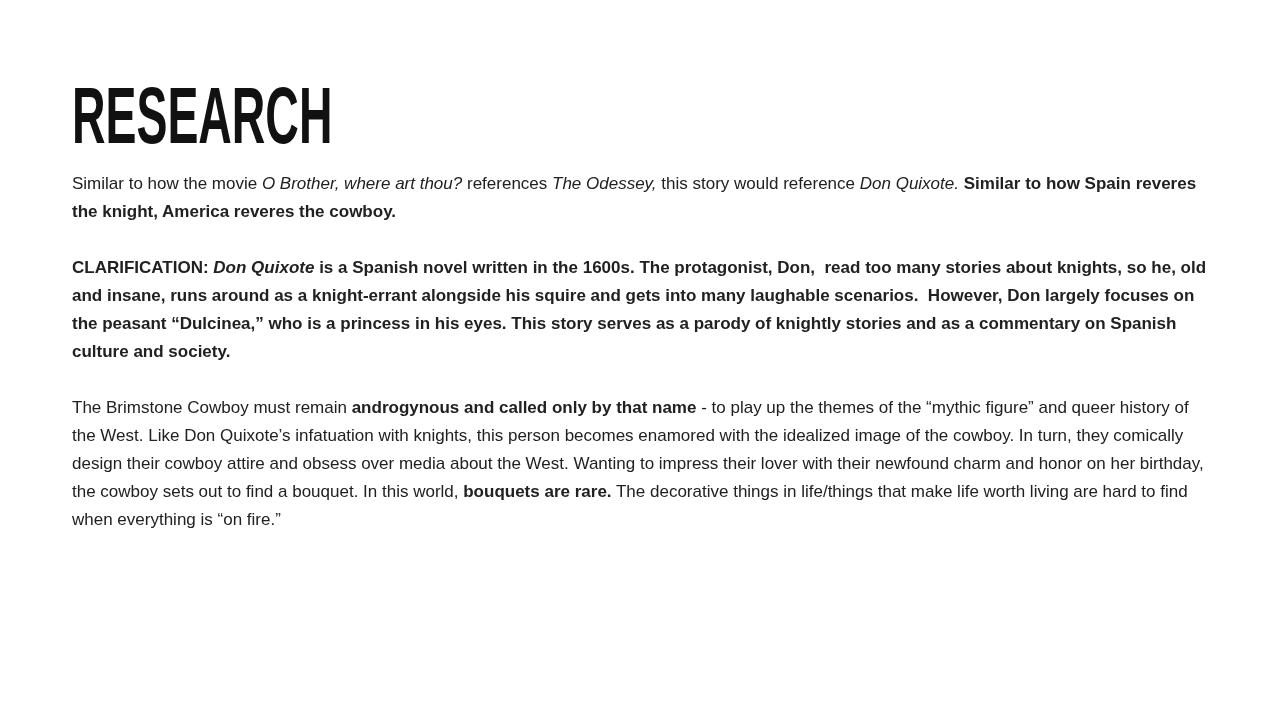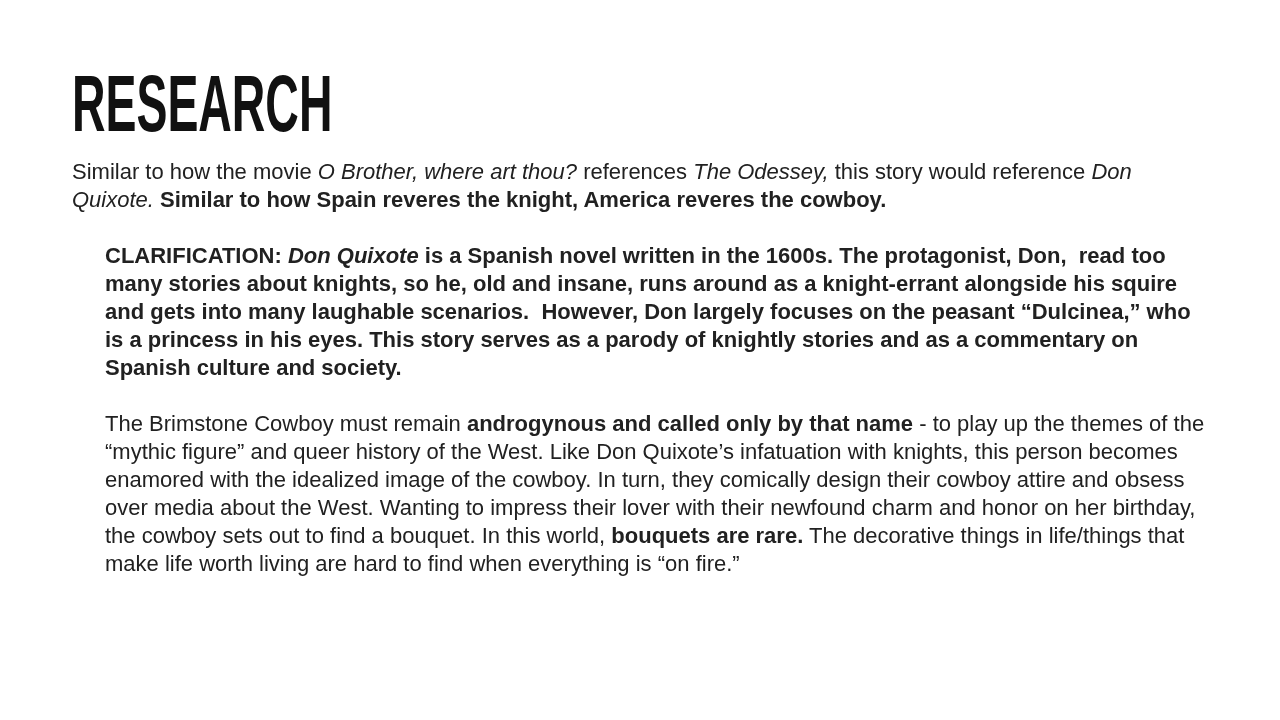--- a/index.html
+++ b/index.html
@@ -7,21 +7,21 @@
     width: 1280px;
     height: 720px;
     background: #ffffff;
     overflow: hidden;
     font-family: "Liberation Sans", sans-serif;
   }
   .slide {
     position: relative;
     width: 1280px;
     height: 720px;
-    padding: 0 72px;
+    padding: 12px 72px;
     background: #ffffff;
   }
   .title {
     margin-top: 64px;
     font-size: 80px;
     font-weight: 700;
     line-height: 1;
     color: #111111;
     letter-spacing: 0px;
     white-space: nowrap;
@@ -37,30 +37,29 @@
     line-height: 1;
     color: #111111;
     white-space: nowrap;
     display: inline-block;
     transform: scaleX(0.58);
     transform-origin: left center;
   }
   .body-copy {
     max-width: 1140px;
     color: #212121;
-    font-size: 22px;
+    font-size: 17px;
     line-height: 28px;
   }
   .para {
     margin-top: 14px;
     white-space: pre-wrap;
   }
   .para + .para {
     margin-top: 28px;
-    margin-left: 33px;
   }
   .b { font-weight: 700; }
   .i { font-style: italic; }
 </style>
 </head>
 <body>
 
 <div class="slide">
   <div class="title-row">
     <h1 class="title">RESEARCH</h1>

